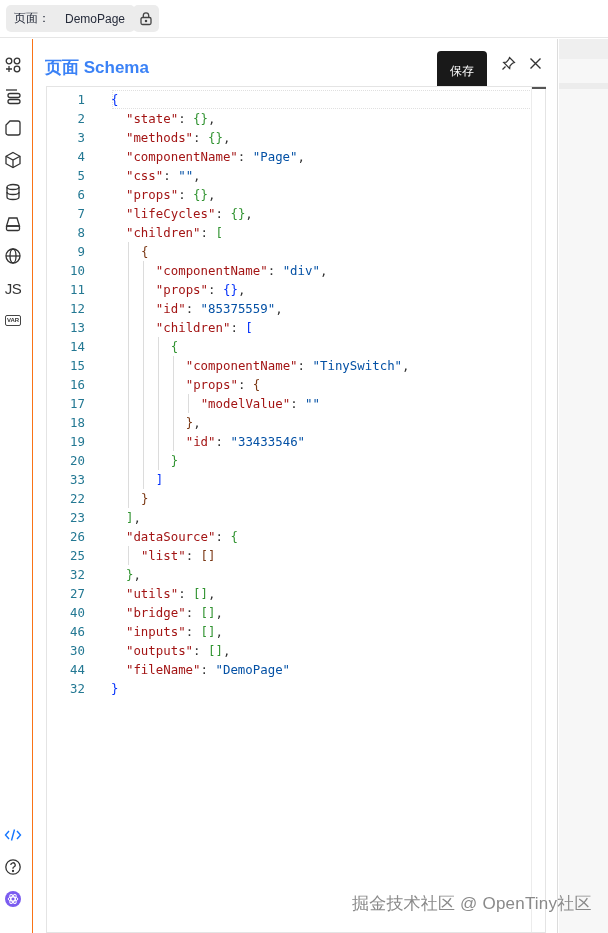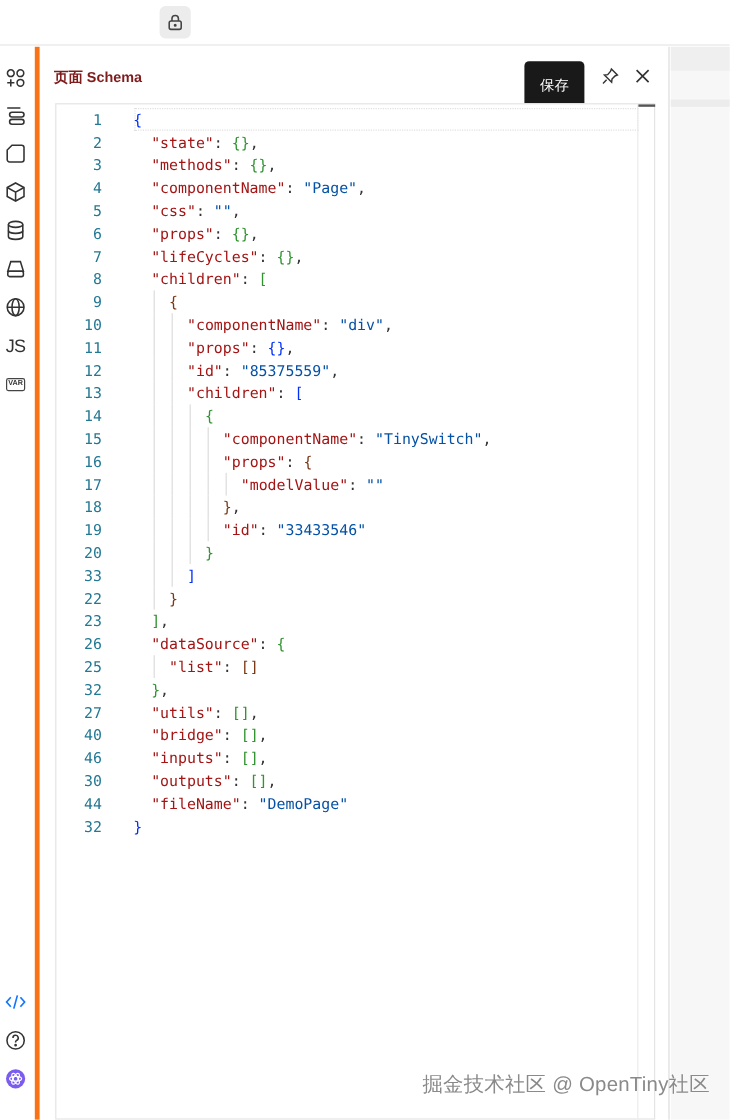--- a/index.html
+++ b/index.html
@@ -2,28 +2,28 @@
 <html><head>
 <meta charset="utf-8">
 <style>
   * { box-sizing: border-box; margin: 0; padding: 0; }
   html, body { width: 608px; height: 933px; overflow: hidden; background: #fff; font-family: "Liberation Sans", "DejaVu Sans", sans-serif; color: #252b3a; }
   .topbar { position: absolute; left: 0; top: 0; width: 608px; height: 38px; background: #fff; border-bottom: 1px solid #e6e6e6; }
   .page-chip { position: absolute; left: 6px; top: 5px; height: 27px; padding: 0 10px 0 8px; background: #ececec; border-radius: 5px; display: flex; align-items: center; font-size: 12px; color: #252b3a; }
   .page-chip .lbl { margin-right: 15px; }
   .lock-btn { position: absolute; left: 133px; top: 5px; width: 26px; height: 27px; background: #ececec; border-radius: 5px; display: flex; align-items: center; justify-content: center; }
 
-  .leftbar { position: absolute; left: 0; top: 39px; width: 33px; height: 894px; background: #fff; border-right: 4px solid #f97316; }
+  .leftbar { position: absolute; left: 0; top: 39px; width: 33px; height: 894px; background: #fff; border-right: 1px solid #f97316; }
   .lb-icon { position: absolute; left: 3px; width: 20px; height: 20px; display: flex; align-items: center; justify-content: center; color: #333; }
   .lb-icon svg { width: 18px; height: 18px; }
   .js-text { font-size: 15px; font-family: "Liberation Sans", sans-serif; color: #333; letter-spacing: -0.5px; }
   .var-box { border: 1.2px solid #444; border-radius: 2px; font-size: 6px; font-weight: bold; padding: 1px 1px; line-height: 7px; color: #333; }
 
   .panel { position: absolute; left: 34px; top: 39px; width: 524px; height: 894px; background: #fff; border-right: 1px solid #dcdcdc; }
-  .panel-title { position: absolute; left: 11px; top: 17px; font-size: 12px; font-weight: bold; color: #7f1d1d; }
+  .panel-title { position: absolute; left: 11px; top: 17px; font-size: 17px; font-weight: bold; color: #3b82f6; }
   .save-btn { position: absolute; left: 403px; top: 12px; width: 50px; height: 40px; background: #191919; color: #fff; border-radius: 4px; font-size: 12px; display: flex; align-items: center; justify-content: center; border: none; }
   .pin-btn { position: absolute; left: 465px; top: 15px; width: 18px; height: 18px; display: flex; align-items: center; justify-content: center; }
   .close-btn { position: absolute; left: 492px; top: 15px; width: 18px; height: 18px; display: flex; align-items: center; justify-content: center; }
 
   .editor { position: absolute; left: 12px; top: 47px; width: 500px; height: 847px; border: 1px solid #e4e4e4; background: #fff; }
   .editor-scrollbar { position: absolute; right: 0; top: 0; width: 14px; height: 100%; border-left: 1px solid #ececec; }
   .editor-scrollbar .thumb { position: absolute; left: 0; top: 0; width: 14px; height: 2px; background: #555; }
   .current-line { position: absolute; left: 65px; top: 3px; width: 420px; height: 19px; border: 1px dotted #e0e0e0; }
   .code { position: absolute; left: 0; top: 3px; font-family: "DejaVu Sans Mono", "Liberation Mono", monospace; font-size: 12.4px; line-height: 19px; }
   .line { position: relative; height: 19px; white-space: pre; }
@@ -41,20 +41,24 @@
   .bg-strip .r1 { position: absolute; left: 0; top: 0; width: 49px; height: 20px; background: #efefef; }
   .bg-strip .r2 { position: absolute; left: 0; top: 44px; width: 49px; height: 6px; background: #ececec; }
 
   .bottom-icons .lb-icon { left: 3px; }
   .watermark { position: absolute; left: 352px; top: 892px; font-size: 17px; color: #8a8a8a; letter-spacing: 0.2px; text-shadow: 0 0 1px #fff; }
 </style>
 </head>
 <body>
 
 <div class="topbar">
+  <div class="page-chip">
+    <span class="lbl">页面：</span>
+    <span>DemoPage</span>
+  </div>
   <div class="lock-btn">
     <svg width="14" height="15" viewBox="0 0 14 15" fill="none" stroke="#444" stroke-width="1.3">
       <rect x="2" y="6.5" width="10" height="7" rx="1.5"></rect>
       <path d="M4.3 6.5V4.6a2.7 2.7 0 0 1 5.4 0v1.9"></path>
       <circle cx="7" cy="10" r="0.6" fill="#444"></circle>
     </svg>
   </div>
 </div>
 
 <div class="leftbar">

